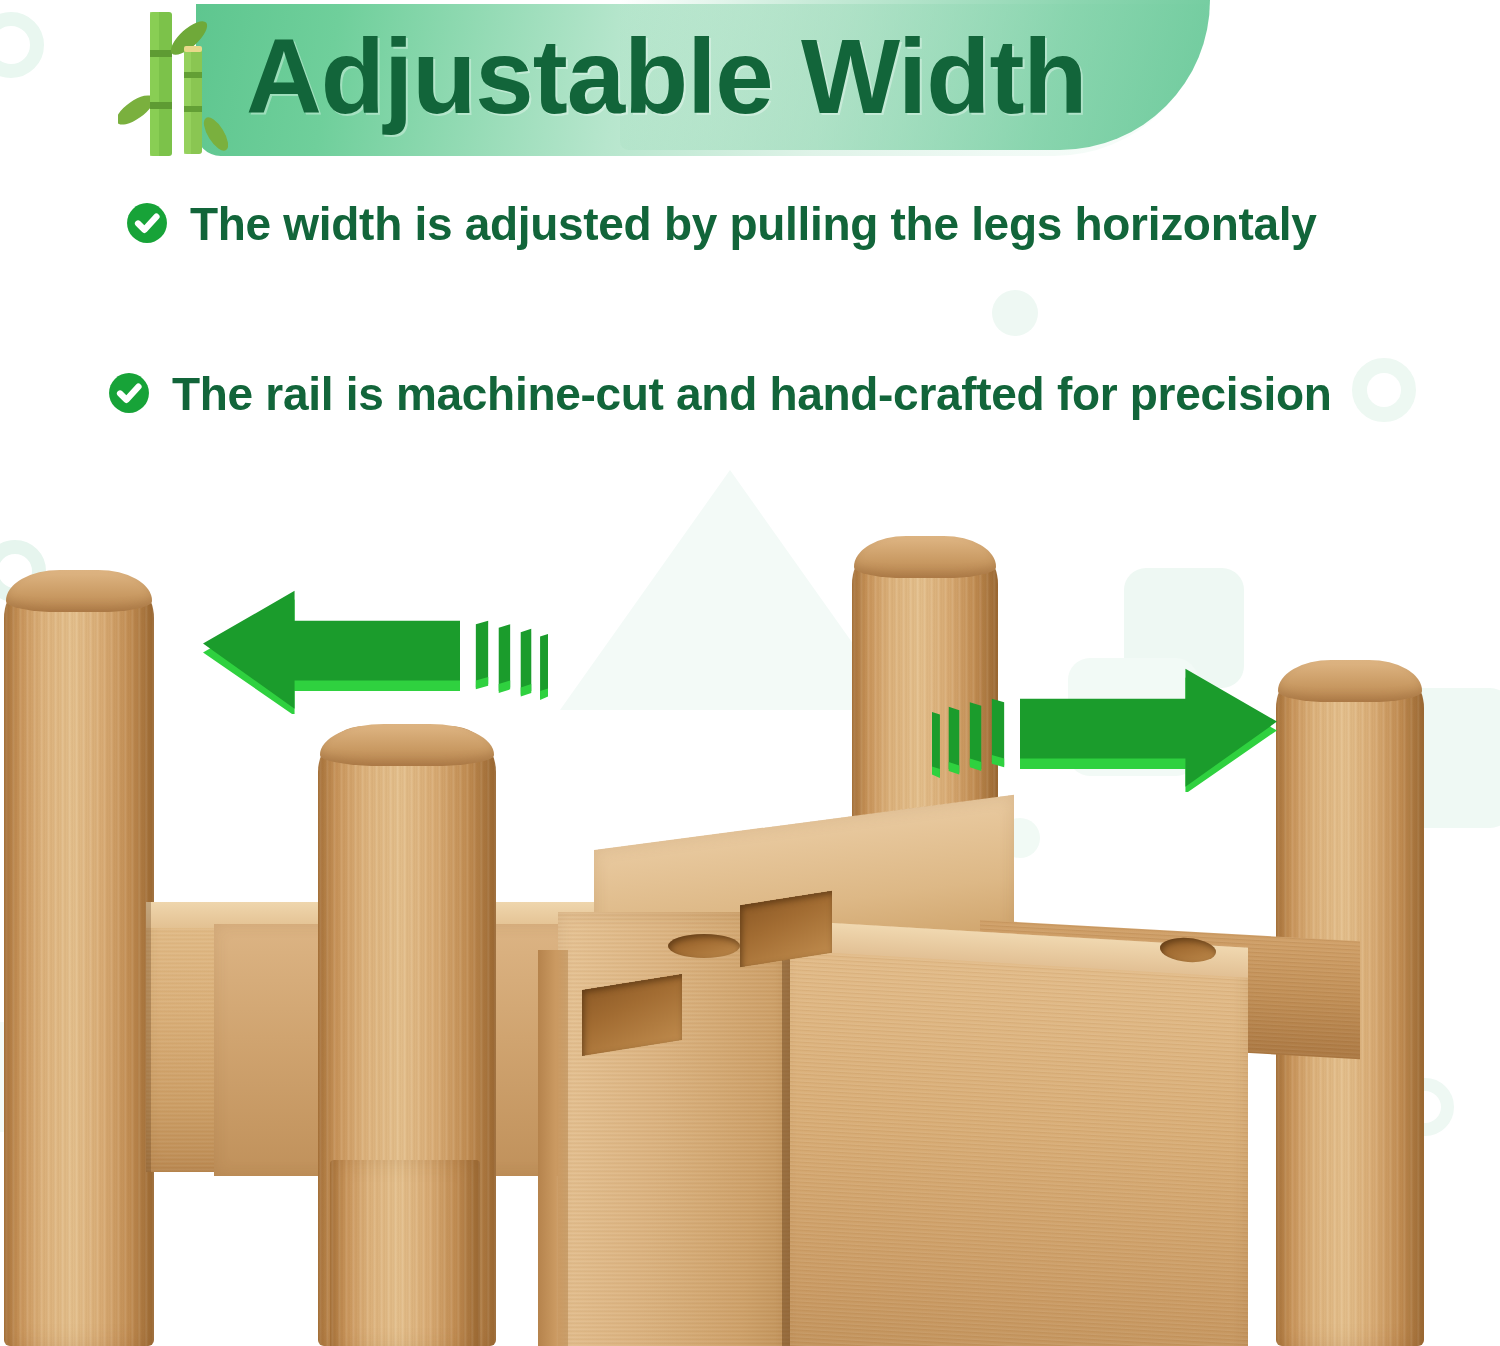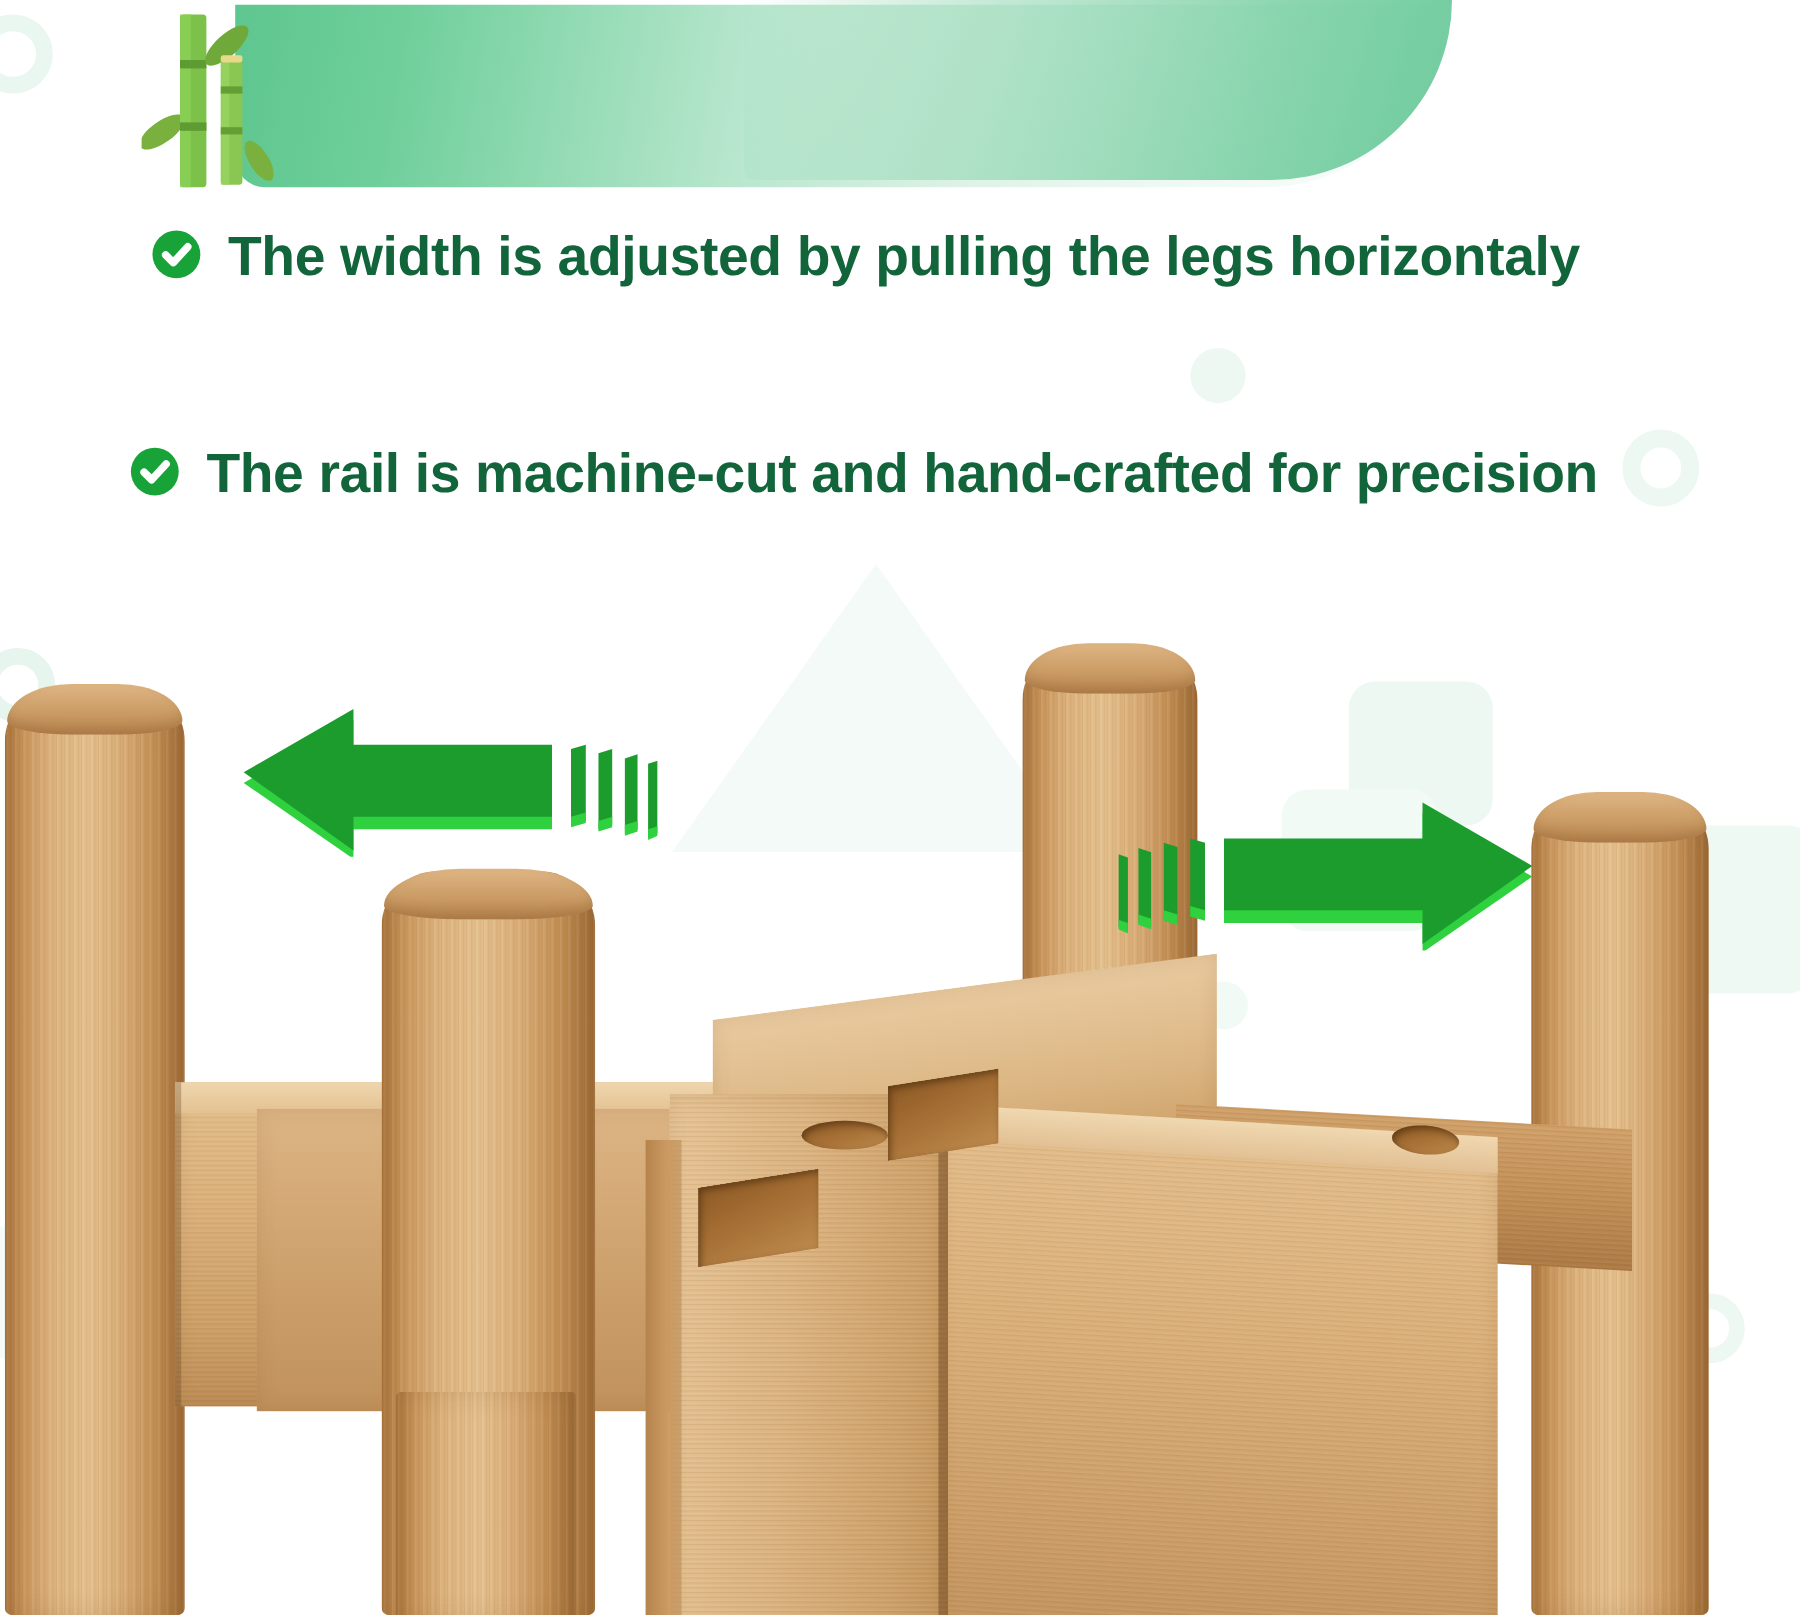--- a/index.html
+++ b/index.html
@@ -40,21 +40,21 @@
     text-shadow:2px 2px 0 rgba(255,255,255,.35);
   }
 
   
   .bullet{ position:absolute; display:flex; align-items:flex-start; }
   .check-icon{ flex:0 0 auto; width:42px; height:42px; margin-top:7px; margin-right:22px; }
   .bullet-text{
     font-size:46px; font-weight:bold; color:#12653a; line-height:1.28;
     letter-spacing:-0.3px; max-width:1230px;
   }
-  #bullet-1{ left:126px; top:184px; }
+  #bullet-1{ left:126px; top:195px; }
   #bullet-2{ left:108px; top:365px; }
 
   
   #product-photo{ position:absolute; left:0; top:520px; width:1500px; height:826px; }
 
   
   .leg{ position:absolute; }
   .leg-body{
     position:absolute; left:0; top:0; width:100%; height:100%;
     border-radius:46px 46px 6px 6px;
@@ -141,20 +141,21 @@
 
     <rect x="66" y="38" width="18" height="106" rx="3" fill="#8ac652"></rect>
     <rect x="66" y="38" width="7" height="106" fill="#9ad562" opacity=".7"></rect>
     <rect x="66" y="36" width="18" height="6" rx="2" fill="#e8d98a"></rect>
     <rect x="66" y="62" width="18" height="6" fill="#639f35"></rect>
     <rect x="66" y="96" width="18" height="6" fill="#639f35"></rect>
 
     <ellipse cx="98" cy="124" rx="19" ry="8" fill="#7ab03e" transform="rotate(58 98 124)"></ellipse>
   </svg>
 
+  <div id="page-title">Adjustable Width</div>
 </div>
 
 <div class="bullet" id="bullet-1">
   <svg class="check-icon" viewBox="0 0 40 40">
     <circle cx="20" cy="20" r="19" fill="#17a338"></circle>
     <path d="M11.5 20.5 L17.5 26.5 L29 14" stroke="#ffffff" stroke-width="6" stroke-linecap="round" stroke-linejoin="round" fill="none"></path>
   </svg>
   <div class="bullet-text">The width is adjusted by pulling the legs horizontaly</div>
 </div>
 

